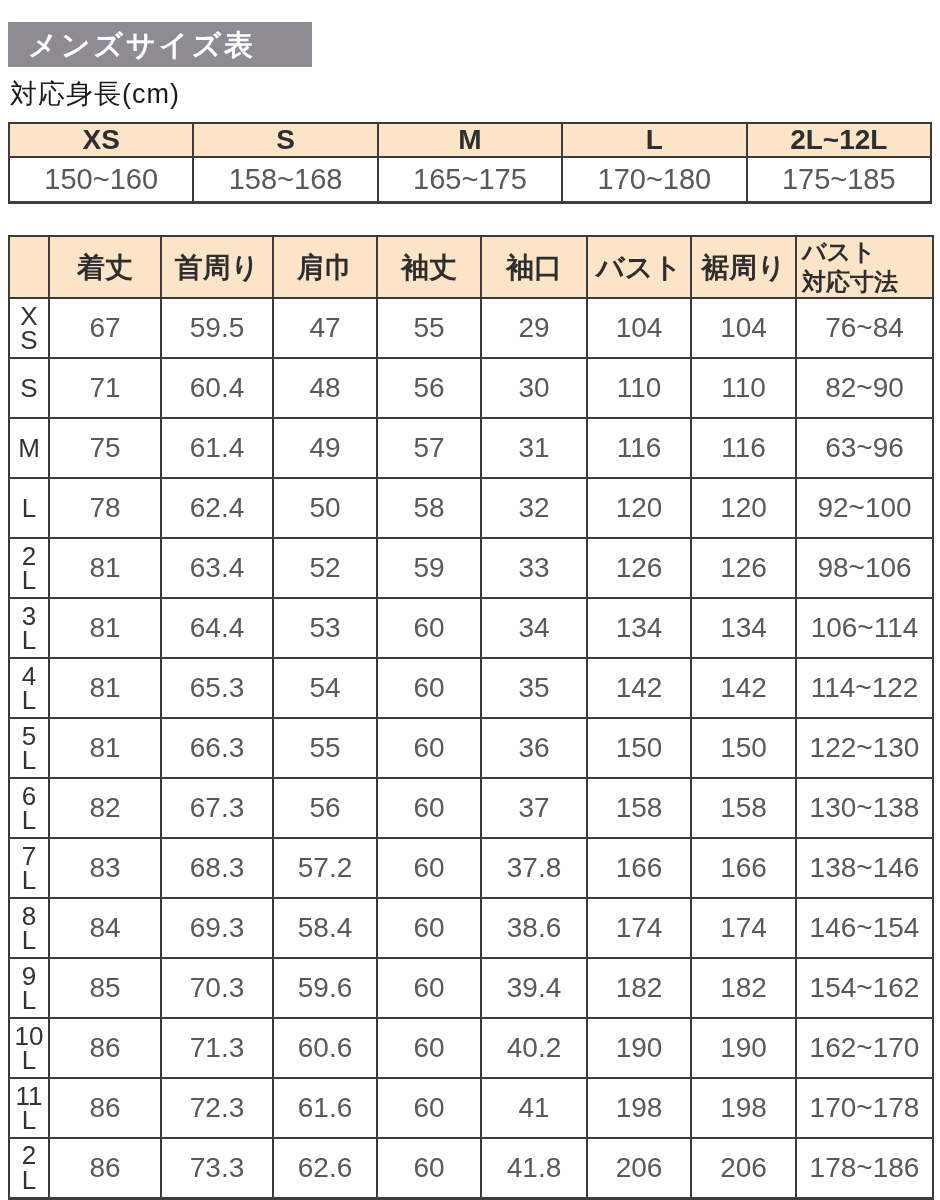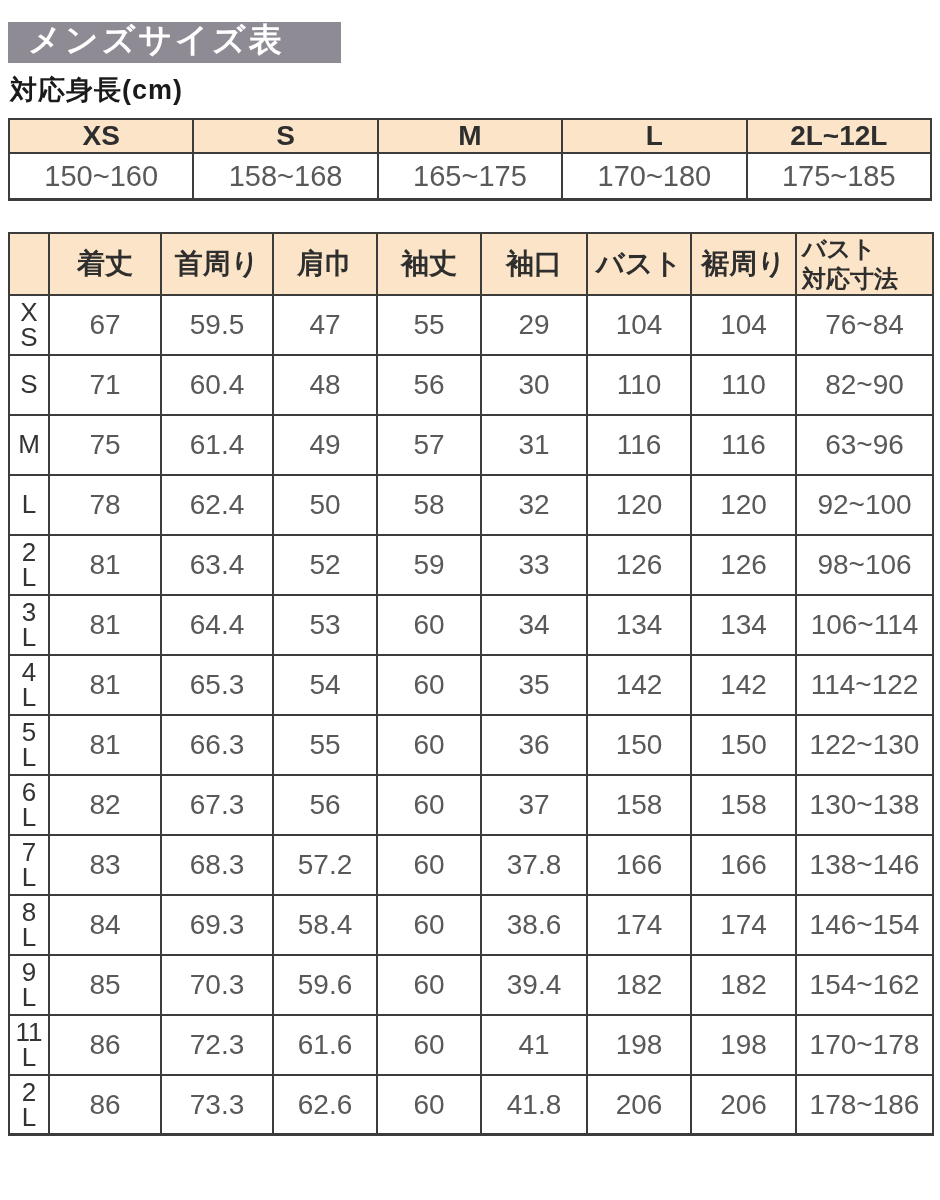--- a/index.html
+++ b/index.html
@@ -15,30 +15,30 @@
     background: #ffffff;
     font-family: "Liberation Sans", "DejaVu Sans", sans-serif;
   }
   body { width: 940px; height: 1200px; overflow: hidden; }
   .page { padding: 22px 8px 0 8px; }
 
   .title-bar {
     display: inline-block;
     background: var(--title-bg);
     color: #ffffff;
-    font-size: 33px;
+    font-size: 29px;
     font-weight: bold;
     letter-spacing: 3px;
-    padding: 0 56px 5px 20px;
+    padding: 8px 56px 5px 20px;
     line-height: 1.1;
   }
 
   .subtitle {
     font-size: 27px;
-    font-weight: bold;
+    font-weight: normal;
     color: #1a1a1a;
     letter-spacing: 1px;
     margin: 9px 0 10px 2px;
   }
 
   table {
     border-collapse: collapse;
     table-layout: fixed;
     width: 924px;
   }
@@ -289,20 +289,32 @@
           <td>85</td>
           <td>70.3</td>
           <td>59.6</td>
           <td>60</td>
           <td>39.4</td>
           <td>182</td>
           <td>182</td>
           <td>154~162</td>
         </tr>
         <tr>
+          <th>10
+L</th>
+          <td>86</td>
+          <td>71.3</td>
+          <td>60.6</td>
+          <td>60</td>
+          <td>40.2</td>
+          <td>190</td>
+          <td>190</td>
+          <td>162~170</td>
+        </tr>
+        <tr>
           <th>11
 L</th>
           <td>86</td>
           <td>72.3</td>
           <td>61.6</td>
           <td>60</td>
           <td>41</td>
           <td>198</td>
           <td>198</td>
           <td>170~178</td>

